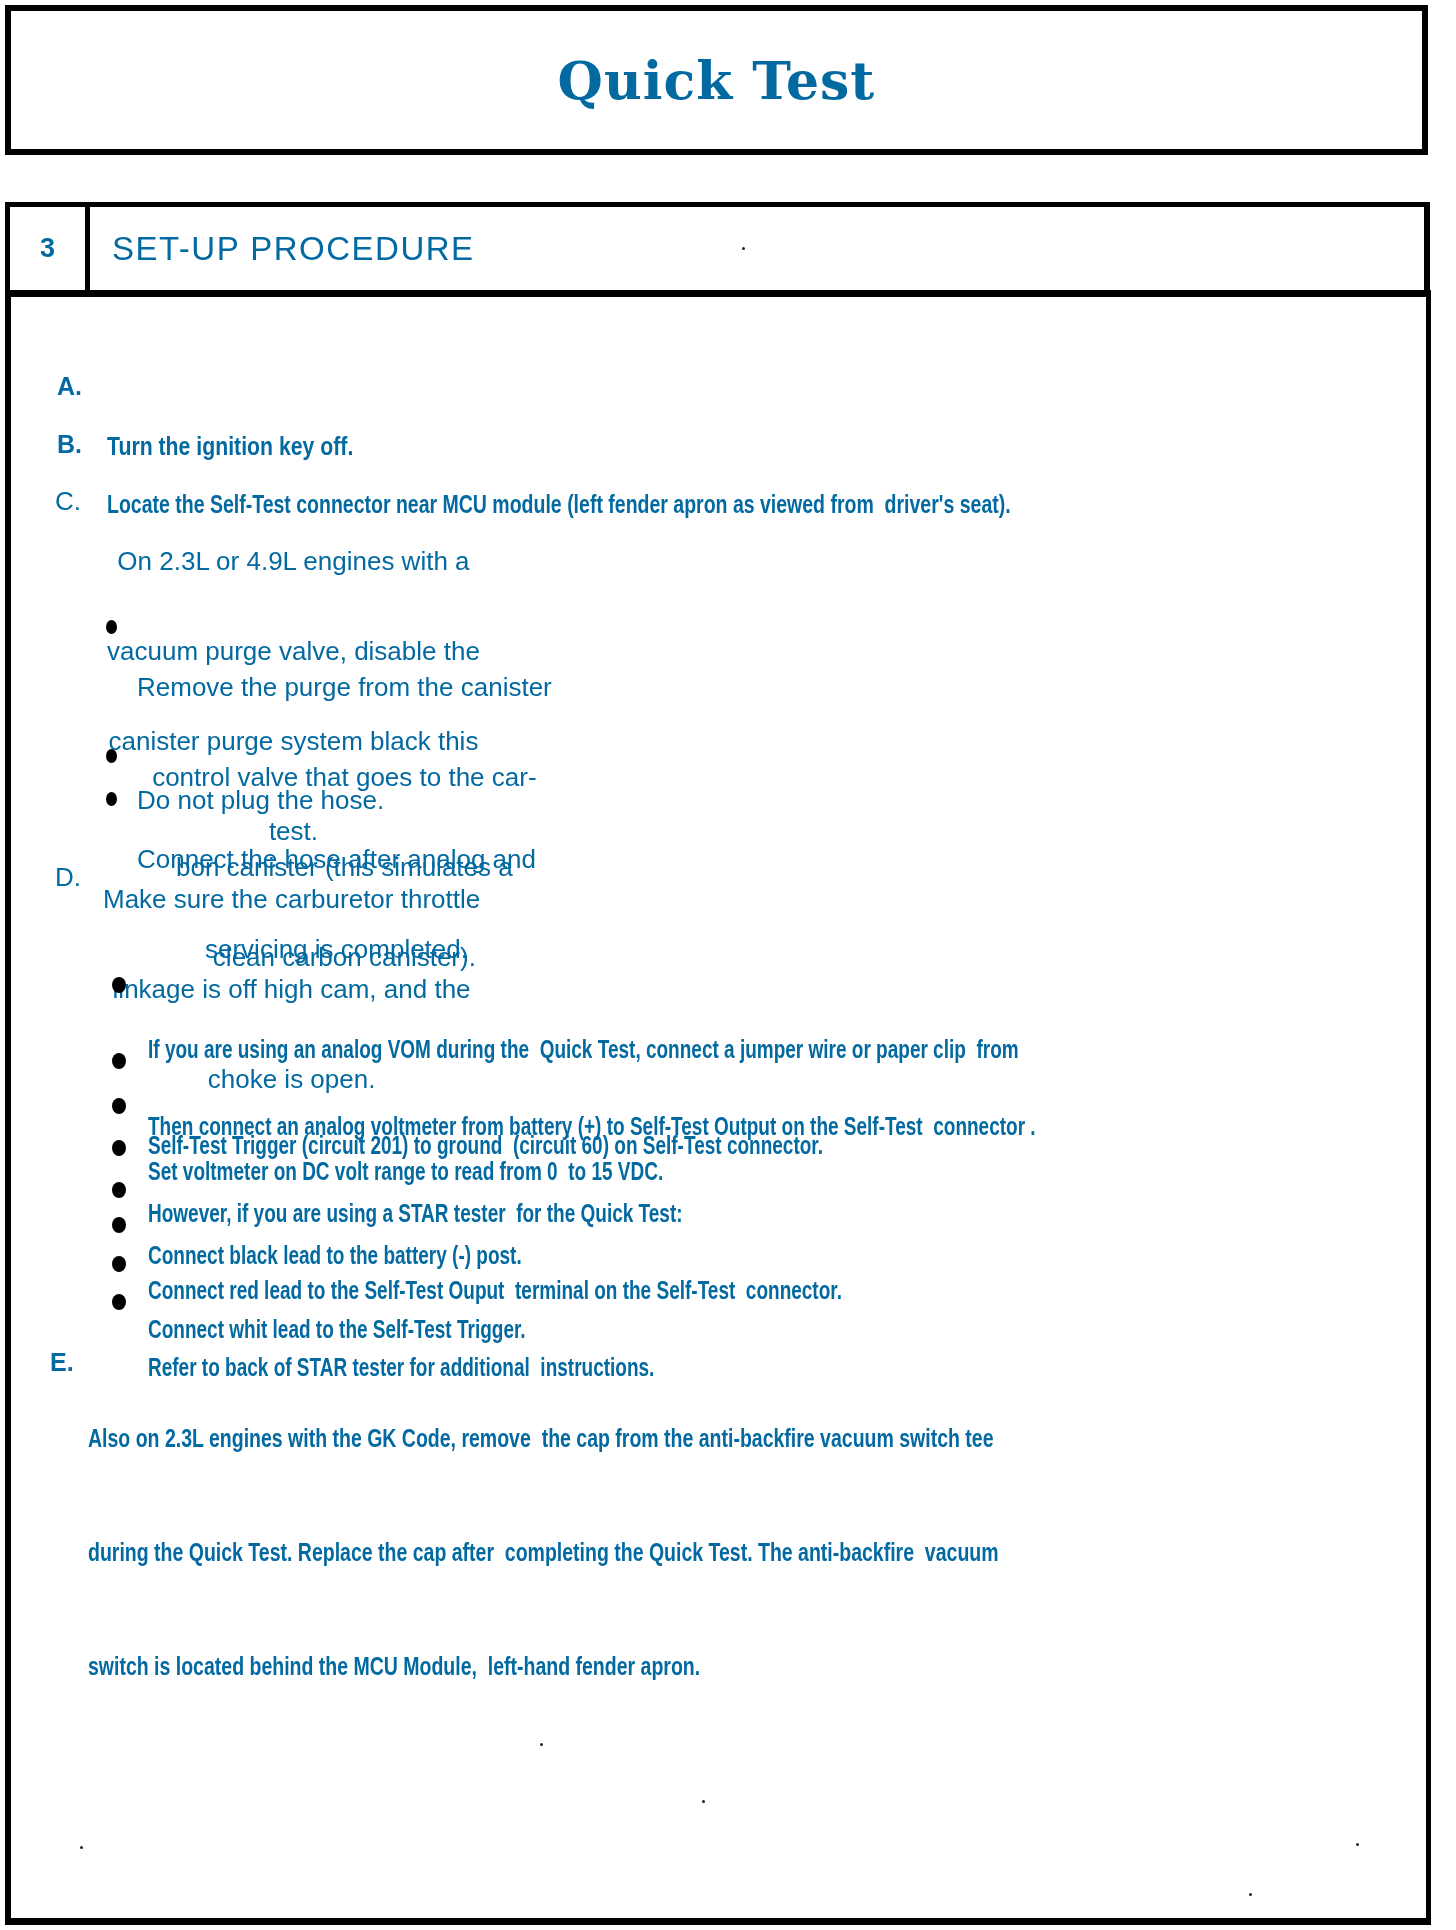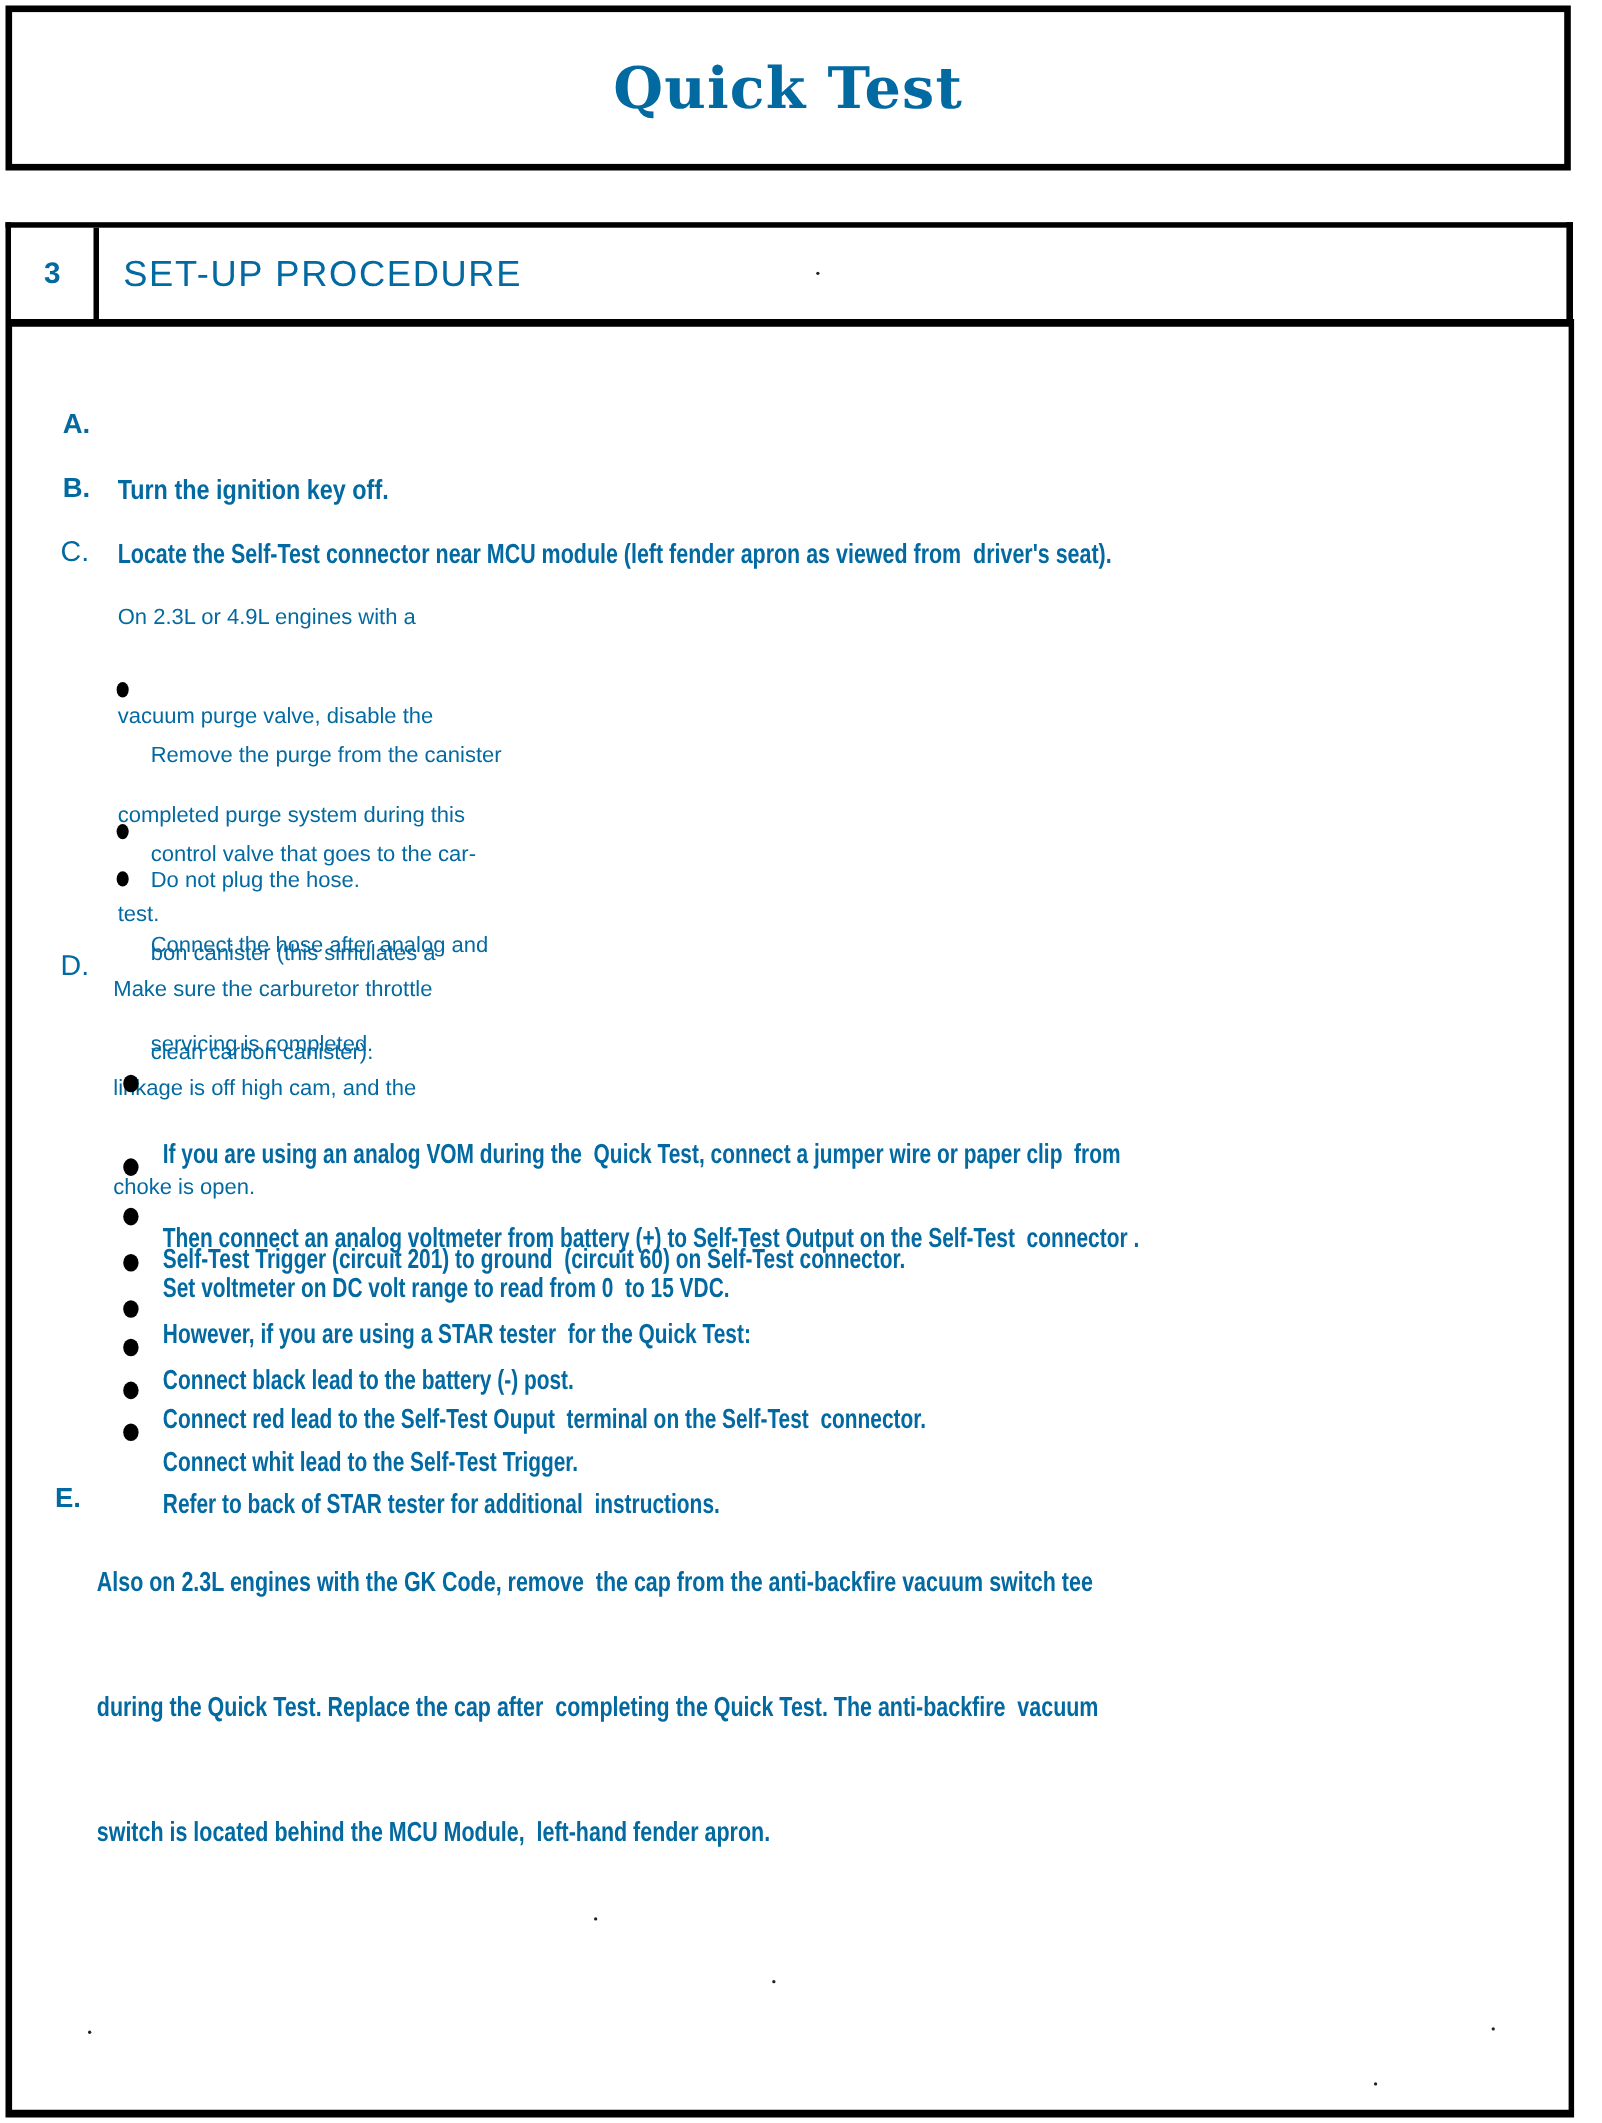--- a/index.html
+++ b/index.html
@@ -44,21 +44,21 @@
     position:absolute; font-weight:700; font-size:25px; line-height:30px;
     white-space:pre;
   }
   .marker.reg { font-weight:400; font-size:26px; }
   .txt {
     position:absolute; transform-origin:0 0; white-space:pre-wrap;
   }
   .bold-t { font-weight:700; font-size:25px; line-height:30px; }
   .bold-t.lh32 { line-height:32px; }
   .bold-t.lh38 { line-height:38px; }
-  .reg-t  { font-weight:400; font-size:20px; line-height:30px; }
+  .reg-t  { font-weight:400; font-size:26px; line-height:30px;text-align:center; }
   .sx85 { transform:scaleX(.85); }
   .sx78 { transform:scaleX(.78); }
   .sx76 { transform:scaleX(.76); }
 
   
   .dot { position:absolute; background:#000; border-radius:50%; }
   .dot.d1 { width:11px; height:14px; }
   .dot.d2 { width:14px; height:16px; }
 
   
@@ -87,21 +87,21 @@
 
   <div class="marker" style="left:57px; top:429px;">B.</div>
   <div class="txt bold-t sx78" style="left:107px; top:429px;">
     <div>Locate the Self-Test connector near MCU module (left fender apron as viewed from  driver's seat).</div>
   </div>
 
   <div class="marker reg" style="left:55px; top:486px;">C.</div>
   <div class="txt reg-t" style="left:107px; top:486px;">
     <div>On 2.3L or 4.9L engines with a</div>
     <div>vacuum purge valve, disable the</div>
-    <div>completed purge system during this</div>
+    <div>canister purge system black this</div>
     <div>test.</div>
   </div>
 
   <div class="dot d1" style="left:106px; top:620px;"></div>
   <div class="txt reg-t" style="left:137px; top:612px;">
     <div>Remove the purge from the canister</div>
     <div>control valve that goes to the car-</div>
     <div>bon canister (this simulates a</div>
     <div>clean carbon canister).</div>
   </div>

